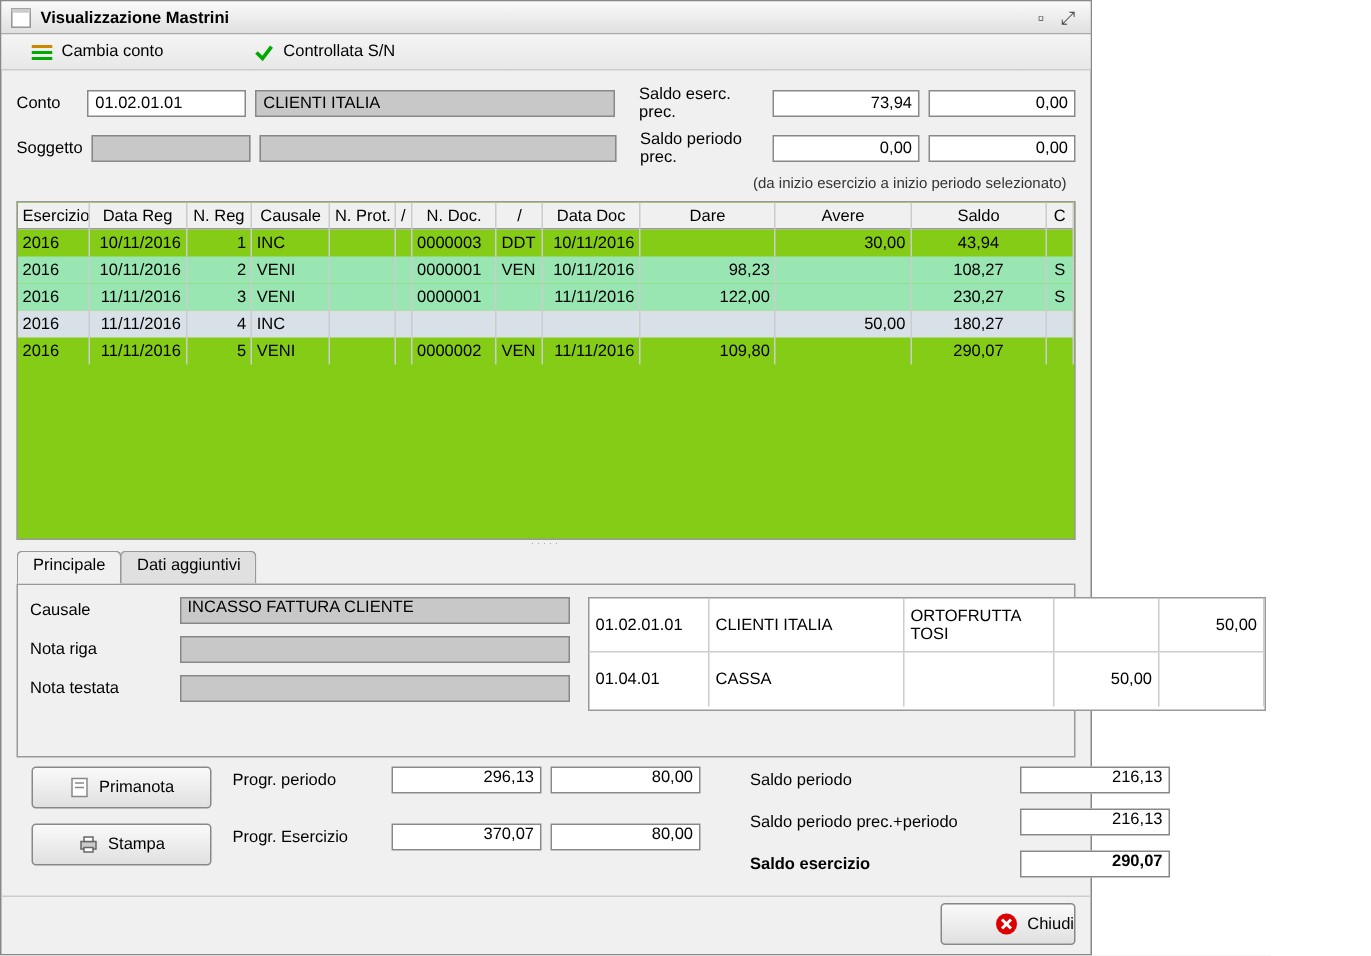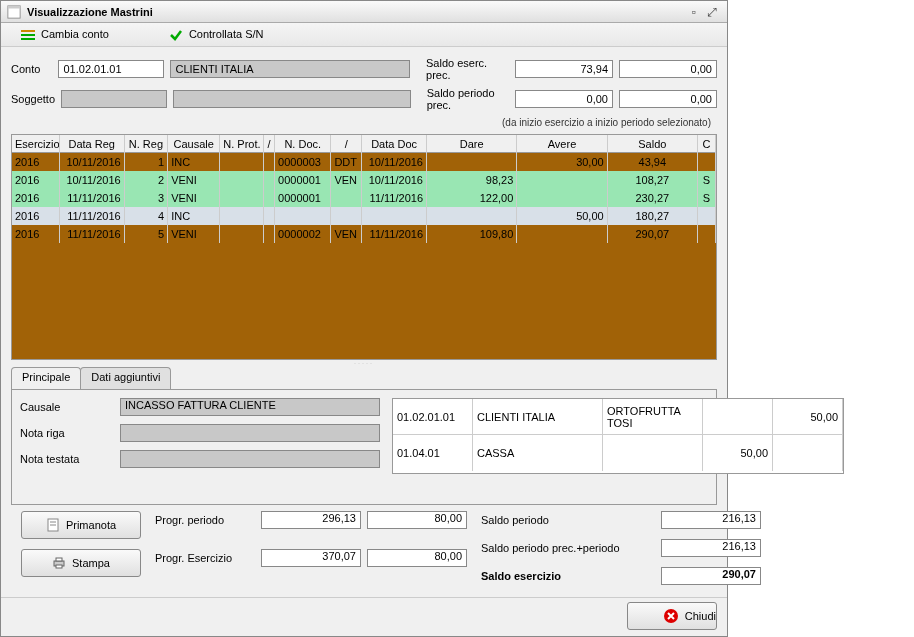--- a/index.html
+++ b/index.html
@@ -24,21 +24,21 @@
 .input.gray { background: #c8c8c8; }
 .input.conto { width: 106px; }
 .input.descconto { width: 342px; }
 .input.sogcode { width: 106px; }
 .input.sogdesc { width: 342px; }
 .lbl-r { width: 120px; margin-left: 10px; }
 .input.num { width: 98px; text-align: right; }
 
 .hint { font-size: 10px; color: #333; text-align: right; margin: 4px 0 6px 0; padding-right: 6px; }
 
-.grid { border: 1px solid #999; background: #a16207; height: 226px; overflow: hidden; }
+.grid { border: 1px solid #999; background: #84cc16; height: 226px; overflow: hidden; }
 .ghead { display: flex; background: #f0f0f0; border-bottom: 1px solid #999; height: 18px; }
 .ghead .gc, .grow .gc { border-right: 1px solid #ccc; height: 18px; line-height: 18px; padding: 0 3px; overflow: hidden; white-space: nowrap; }
 .ghead .gc { text-align: center; }
 .grow { display: flex; height: 18px; }
 .grow.sel { background: #d8e0e8; }
 .grow.green { background: #99e6b3; }
 .gc.c-es { width: 55px; }
 .gc.c-dr { width: 75px; text-align: right; }
 .gc.c-nr { width: 50px; text-align: right; }
 .gc.c-ca { width: 60px; }
@@ -78,21 +78,21 @@
 
 .footer { padding: 6px 10px; display: flex; align-items: flex-start; gap: 14px; }
 .btncol { display: flex; flex-direction: column; gap: 10px; }
 .btn { border: 1px solid #888; background: linear-gradient(#fafafa,#e0e0e0); height: 28px; width: 120px; display: flex; align-items: center; justify-content: center; gap: 6px; cursor: pointer; border-radius: 3px; }
 .btn .bicon { width: 14px; height: 14px; }
 .totcol { display: flex; flex-direction: column; gap: 20px; }
 .totrow { display: flex; align-items: center; gap: 6px; }
 .totlbl { width: 100px; }
 .totval { border: 1px solid #888; background: #fff; height: 18px; width: 100px; text-align: right; padding: 0 4px; }
 .totcol2 { display: flex; flex-direction: column; gap: 10px; }
-.totrow2 { display: flex; align-items: center; gap: 10px; }
+.totrow2 { display: flex; align-items: center; gap: 10px; margin-left: 19px; }
 .totlbl2 { width: 170px; }
 .bold { font-weight: bold; }
 
 .closebar { padding: 4px 10px; display: flex; justify-content: flex-end; border-top: 1px solid #ccc; }
 .btn.close { width: 90px; justify-content: flex-end; }
 .closeicon { width: 16px; height: 16px; }
 </style>
 </head>
 <body>
 

